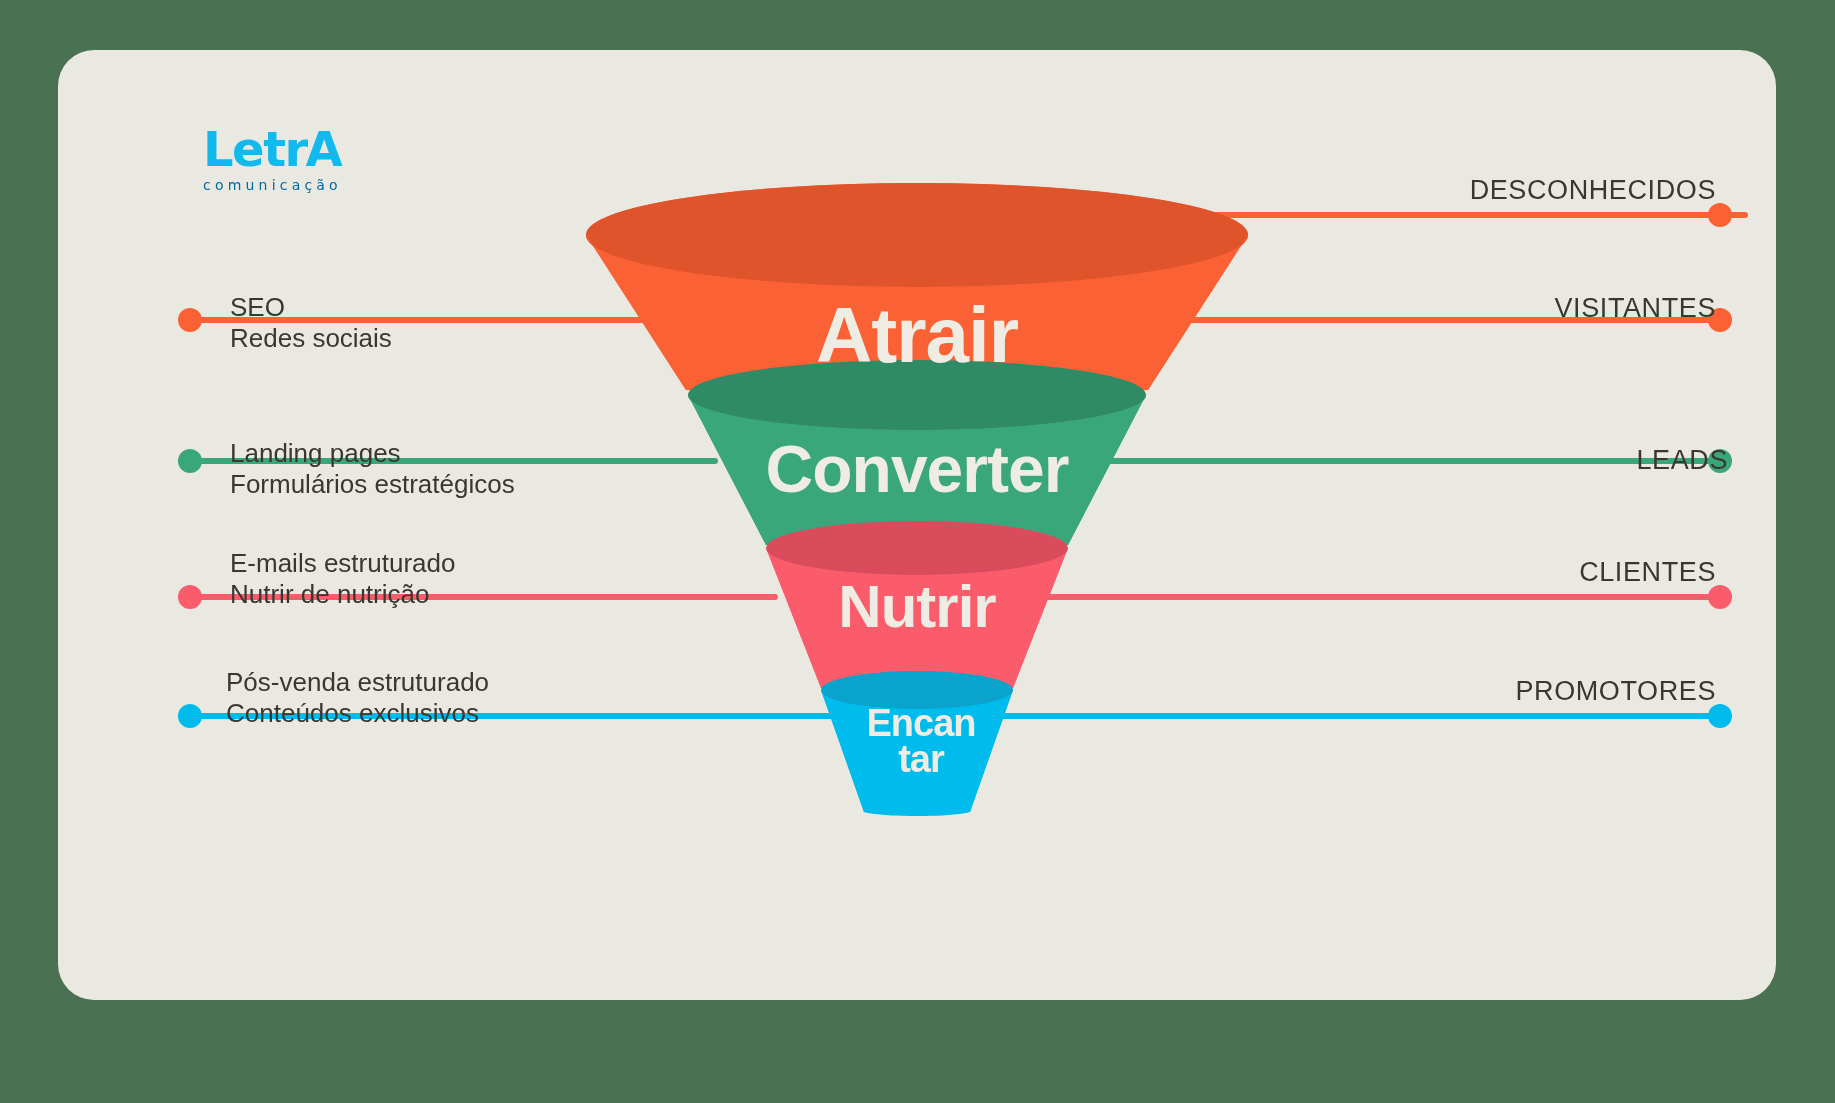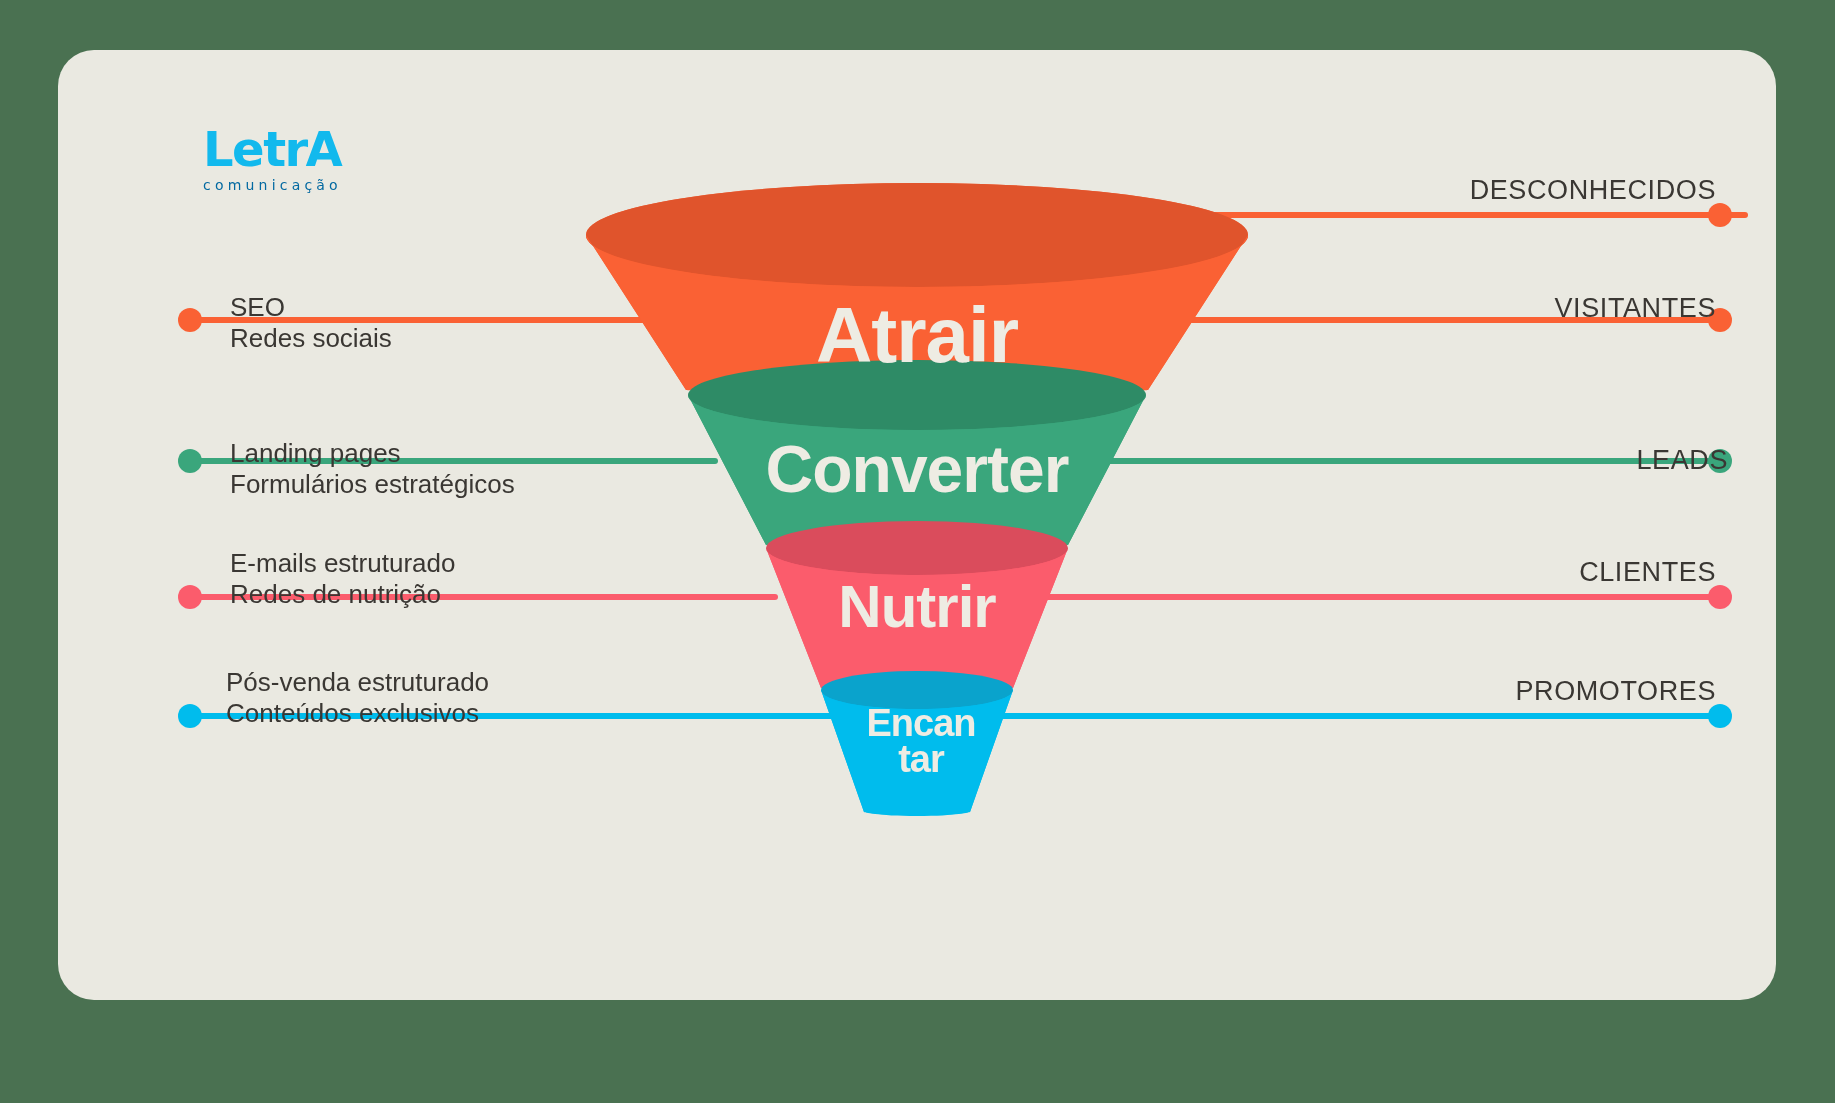--- a/index.html
+++ b/index.html
@@ -176,21 +176,21 @@
   <div class="lbl-left" style="left:172px; top:222px;margin-top:20px;">
     <div>SEO</div>
     <div>Redes sociais</div>
   </div>
   <div class="lbl-left" style="left:172px; top:388px;">
     <div>Landing pages</div>
     <div>Formulários estratégicos</div>
   </div>
   <div class="lbl-left" style="left:172px; top:498px;">
     <div>E-mails estruturado</div>
-    <div>Redes de nutrição</div>
+    <div>Nutrir de nutrição</div>
   </div>
   <div class="lbl-left" style="left:168px; top:617px;">
     <div>Pós-venda estruturado</div>
     <div>Conteúdos exclusivos</div>
   </div>
 
   <div class="lbl-right" style="right:60px; top:125px;">DESCONHECIDOS</div>
   <div class="lbl-right" style="right:60px; top:230px;margin-top:13px;">VISITANTES</div>
   <div class="lbl-right" style="right:48px; top:371px;margin-top:24px;">LEADS</div>
   <div class="lbl-right" style="right:60px; top:507px;">CLIENTES</div>

